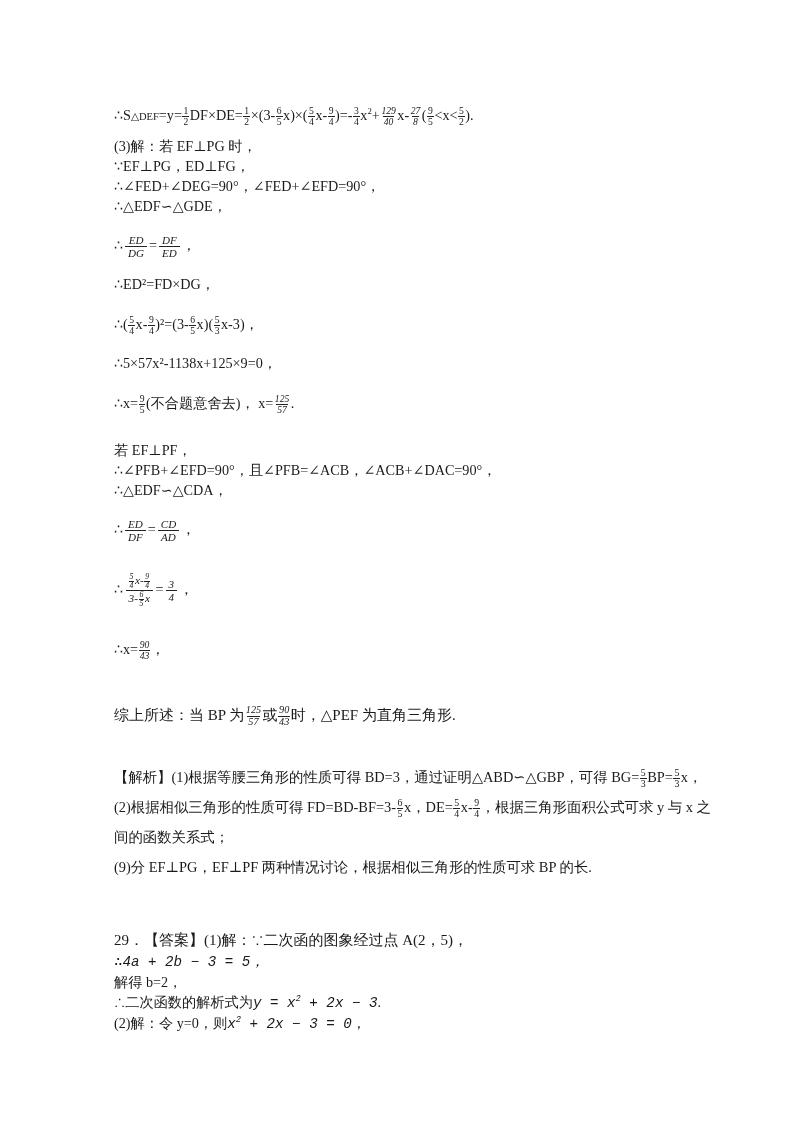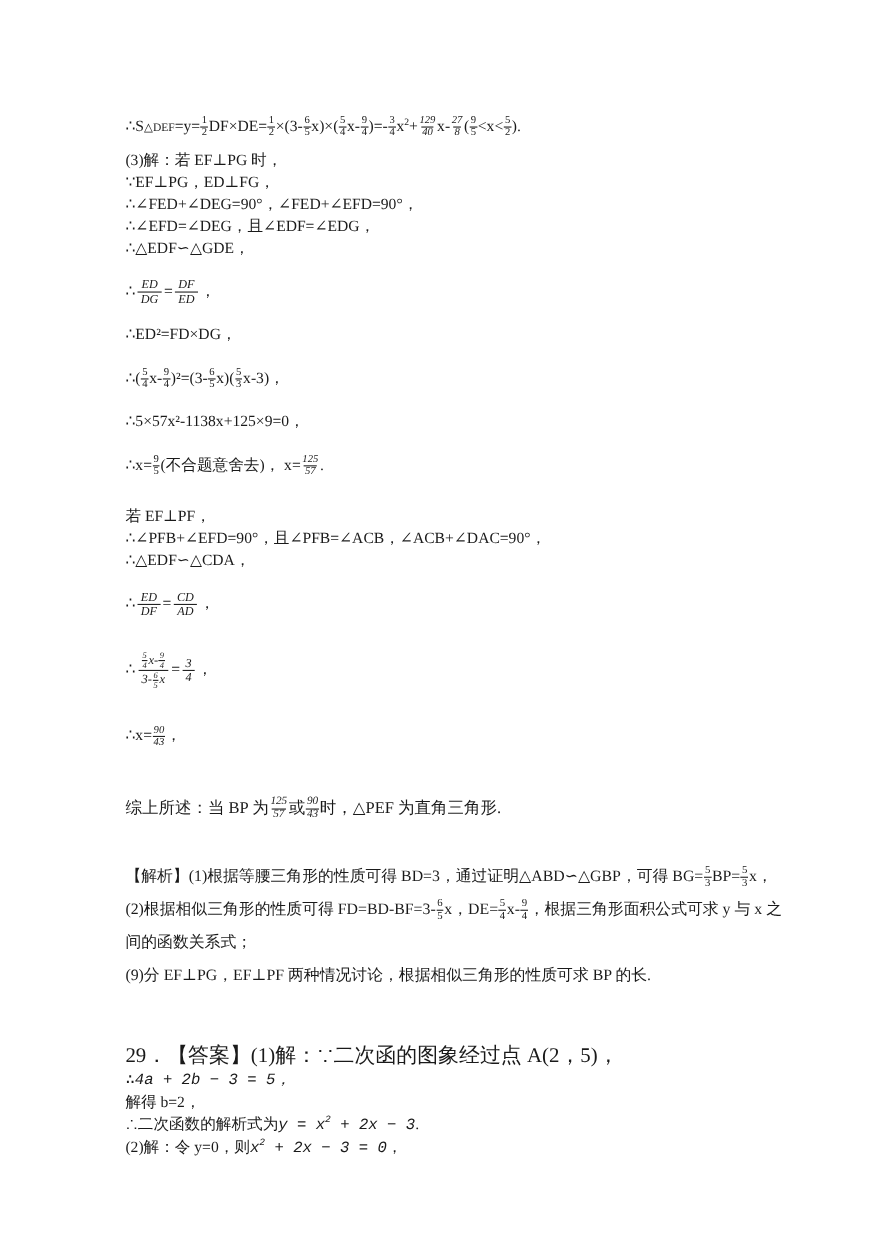--- a/index.html
+++ b/index.html
@@ -139,21 +139,20 @@
           <span class="den">5</span>
         </span><span>&lt;x&lt;</span><span class="frac">
           <span class="num">5</span>
           <span class="den">2</span>
         </span><span>).</span>
     </div>
 
     <div class="ln ln-tight">(3)解：若 EF⊥PG 时，</div>
     <div class="ln ln-tight">∵EF⊥PG，ED⊥FG，</div>
     <div class="ln ln-tight">∴∠FED+∠DEG=90°，∠FED+∠EFD=90°，</div>
-    <div class="ln ln-tight">∴∠EFD=∠DEG，且∠EDF=∠EDG，</div>
     <div class="ln ln-tight">∴△EDF∽△GDE，</div>
 
     <div class="spacer-sm"></div>
 
     <div class="ln ln-frac">
       <span>∴</span><span class="bfrac">
           <span class="num">ED</span>
           <span class="den">DG</span>
         </span><span>=</span><span class="bfrac">
           <span class="num">DF</span>
@@ -281,21 +280,21 @@
         </span><span>x-</span><span class="frac">
           <span class="num">9</span>
           <span class="den">4</span>
         </span><span>，根据三角形面积公式可求 y 与 x 之</span>
     </div>
     <div class="para">间的函数关系式；</div>
     <div class="para">(9)分 EF⊥PG，EF⊥PF 两种情况讨论，根据相似三角形的性质可求 BP 的长.</div>
 
     <div class="spacer-xl"></div>
 
-    <div class="ln" style="font-size:19px;line-height:24px">
+    <div class="ln" style="font-size:15px;line-height:24px">
       <span>29．</span><span>【答案】</span><span>(1)解：∵二次函的图象经过点 A(2，5)，</span>
     </div>
     <div class="ln ln-tight mono-ital">∴4a + 2b − 3 = 5，</div>
     <div class="ln ln-tight">解得 b=2，</div>
     <div class="ln ln-tight">
       <span>∴二次函数的解析式为</span><span class="mono-ital"><span>y = x</span><sup class="ex">2</sup><span> + 2x − 3</span></span><span>.</span>
     </div>
     <div class="ln ln-tight">
       <span>(2)解：令 y=0，则</span><span class="mono-ital"><span>x</span><sup class="ex">2</sup><span> + 2x − 3 = 0</span></span><span>，</span>
     </div>

